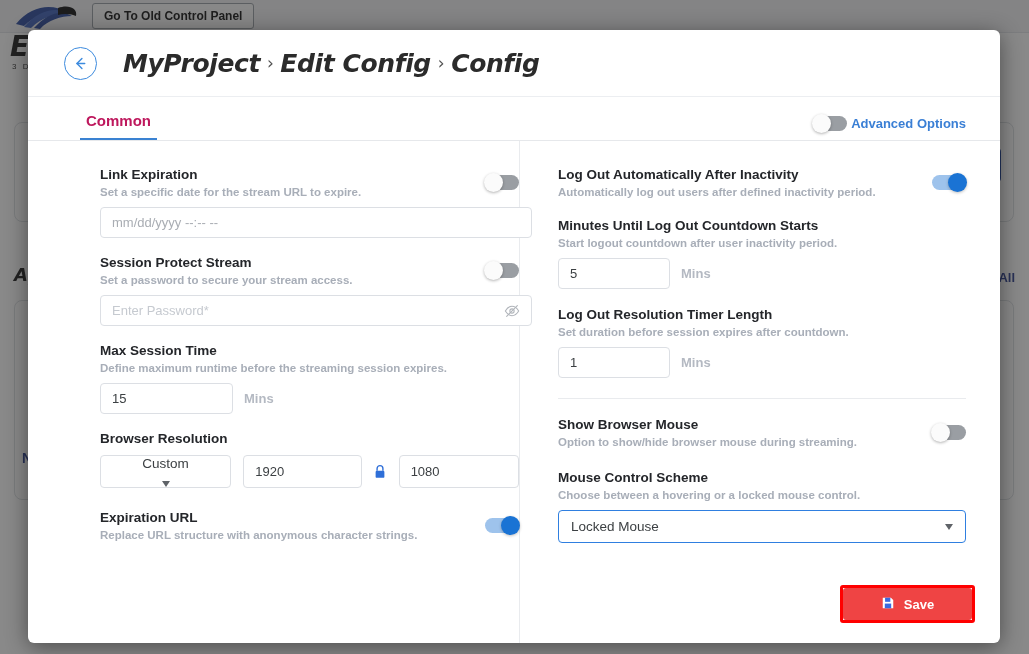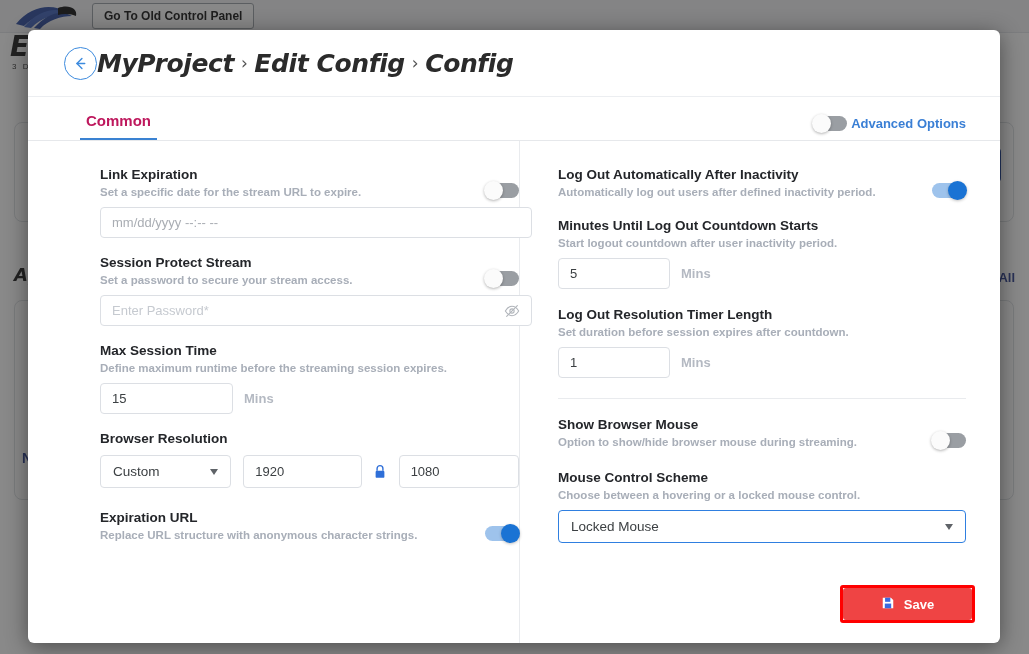--- a/index.html
+++ b/index.html
@@ -70,21 +70,21 @@
   
   #modal {
     position: absolute; left: 28px; top: 30px;
     width: 972px; height: 613px;
     background: #ffffff; border-radius: 6px;
     box-shadow: 0 4px 22px rgba(0,0,0,0.45);
     overflow: hidden;
   }
   #modal-header {
     height: 67px; display: flex; align-items: center;
-    padding-left: 36px; 
+    padding-left: 36px; gap: 26px;
     border-bottom: 1px solid #eceef1;
   }
   #back-btn {
     width: 33px; height: 33px; border-radius: 50%;
     border: 1.6px solid #3d8bde;
     display: flex; align-items: center; justify-content: center;
     cursor: pointer; flex: none;
   }
   #breadcrumb {
     font-family: "DejaVu Sans", sans-serif;
@@ -124,21 +124,21 @@
   
   #modal-body { display: flex; height: 502px; }
   #col-left {
     width: 492px; padding: 26px 0 0 72px;
     border-right: 1px solid #e9ebee;
   }
   #col-right { flex: 1; padding: 26px 34px 0 38px; }
 
   .field { margin-bottom: 17px; }
   .field-head {
-    display: flex; align-items: flex-end; justify-content: space-between;
+    display: flex; align-items: center; justify-content: space-between;
     gap: 14px;
   }
   .f-title { font-size: 13.5px; font-weight: bold; color: #24262a; }
   .f-desc { font-size: 11.5px; font-weight: bold; color: #a8aeb8; margin-top: 4px; }
 
   .input {
     margin-top: 9px;
     height: 31px; border: 1px solid #dcdfe4; border-radius: 4px;
     background: #fff; display: flex; align-items: center;
     padding: 0 11px; font-size: 13px; color: #3c4043;
@@ -156,21 +156,21 @@
     display: flex; align-items: center; justify-content: space-between;
     padding: 0 12px; font-size: 13.5px; color: #3c4043; cursor: pointer;
   }
   .select.focus { border: 1.6px solid #2f7fe0; }
   .caret {
     width: 0; height: 0; border-left: 4.5px solid transparent;
     border-right: 4.5px solid transparent; border-top: 6px solid #5f6368;
   }
   #res-row { display: flex; align-items: center; gap: 0; margin-top: 9px; }
   #res-select {
-    width: 133px; height: 33px; margin-top: 0;
+    width: 133px; height: 33px; margin-top: 0; flex-direction: column;
   }
   #res-w { width: 120px; height: 33px; margin-top: 0; margin-left: 12px; }
   #res-h { width: 122px; height: 33px; margin-top: 0; margin-left: 12px; }
   #lock-icon { margin-left: 11px; display: flex; align-items: center; }
 
   .divider-h { height: 1px; background: #e9ebee; margin: 20px 0 18px 0; }
   #save-wrap {
     position: absolute; left: 812px; top: 555px;
     border: 3px solid #ff0000; border-radius: 3px; padding: 0;
   }

